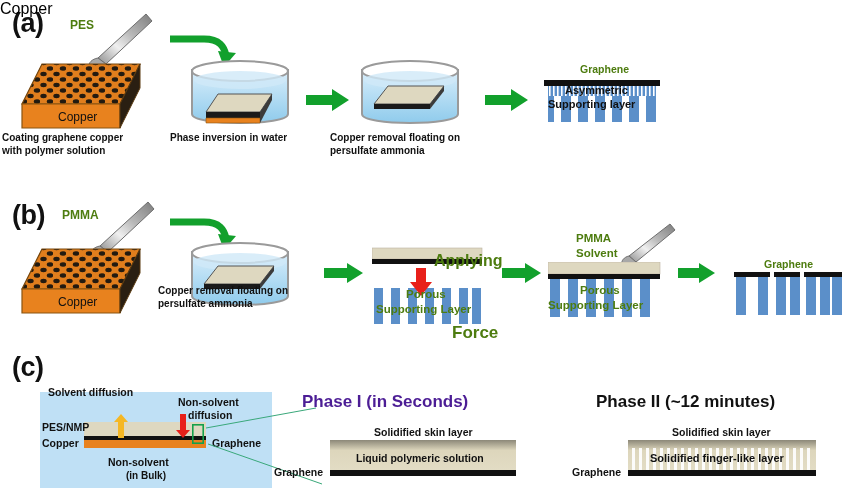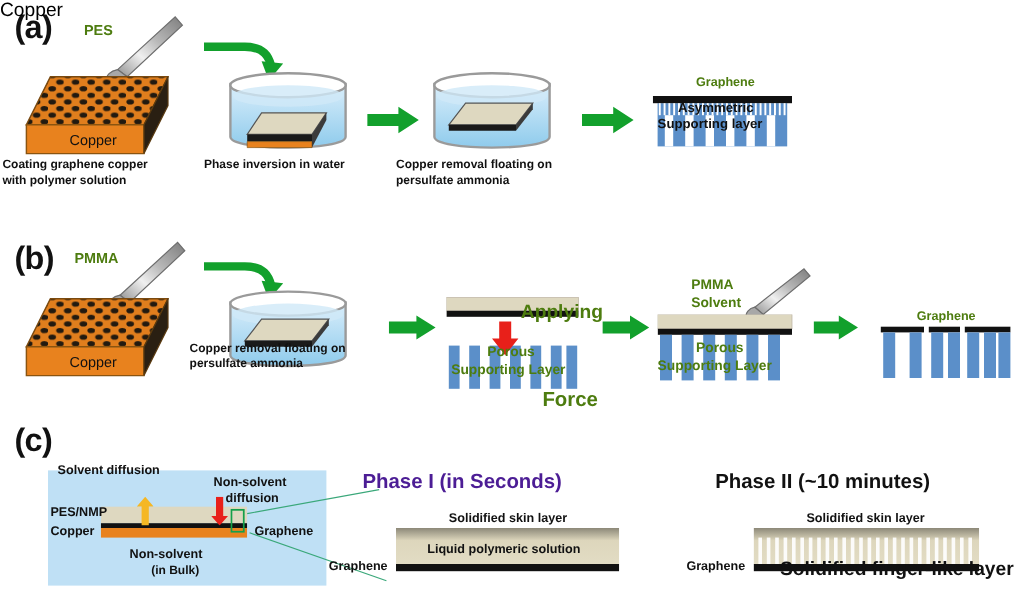--- a/index.html
+++ b/index.html
@@ -372,21 +372,21 @@
         <stop offset="1" stop-color="#e2dcc4"></stop>
       </linearGradient>
     </defs>
     <rect x="0" y="0" width="186" height="30" fill="url(#skin1)"></rect>
     <rect x="0" y="30" width="186" height="6" fill="#111"></rect>
   </svg>
 </div>
 <div class="abs tinylabel" style="left:356px;top:452px;font-size:10.5px;">Liquid polymeric solution</div>
 <div class="abs tinylabel" style="left:274px;top:466px;font-size:10.5px;">Graphene</div>
 
-<div class="abs" style="left:596px;top:392px;font-size:17px;font-weight:bold;color:#111;">Phase II (~10 minutes)</div>
+<div class="abs" style="left:596px;top:392px;font-size:17px;font-weight:bold;color:#111;">Phase II (~12 minutes)</div>
 <div class="abs tinylabel" style="left:672px;top:426px;font-size:10.5px;">Solidified skin layer</div>
 <div class="abs" style="left:628px;top:440px;">
   <svg width="188" height="42" viewBox="0 0 188 42">
     <rect x="0" y="0" width="188" height="30" fill="url(#skin1)"></rect>
     <g fill="#ffffff" opacity="0.92">
       <rect x="4" y="8" width="3" height="22"></rect>
         <rect x="11" y="8" width="3" height="22"></rect>
       <rect x="18" y="8" width="3" height="22"></rect>
         <rect x="25" y="8" width="3" height="22"></rect>
       <rect x="32" y="8" width="3" height="22"></rect>
@@ -408,14 +408,14 @@
       <rect x="144" y="8" width="3" height="22"></rect>
         <rect x="151" y="8" width="3" height="22"></rect>
       <rect x="158" y="8" width="3" height="22"></rect>
         <rect x="165" y="8" width="3" height="22"></rect>
       <rect x="172" y="8" width="3" height="22"></rect>
         <rect x="179" y="8" width="3" height="22"></rect>
     </g>
     <rect x="0" y="30" width="188" height="6" fill="#111"></rect>
   </svg>
 </div>
-<div class="abs tinylabel" style="left:650px;top:466px;font-size:16px;background:rgba(226,220,196,0.0);">Solidified finger-like layer</div>
+<div class="abs tinylabel" style="left:650px;top:452px;font-size:11px;background:rgba(226,220,196,0.0);">Solidified finger-like layer</div>
 <div class="abs tinylabel" style="left:572px;top:466px;font-size:10.5px;">Graphene</div>
 
 </body></html>

